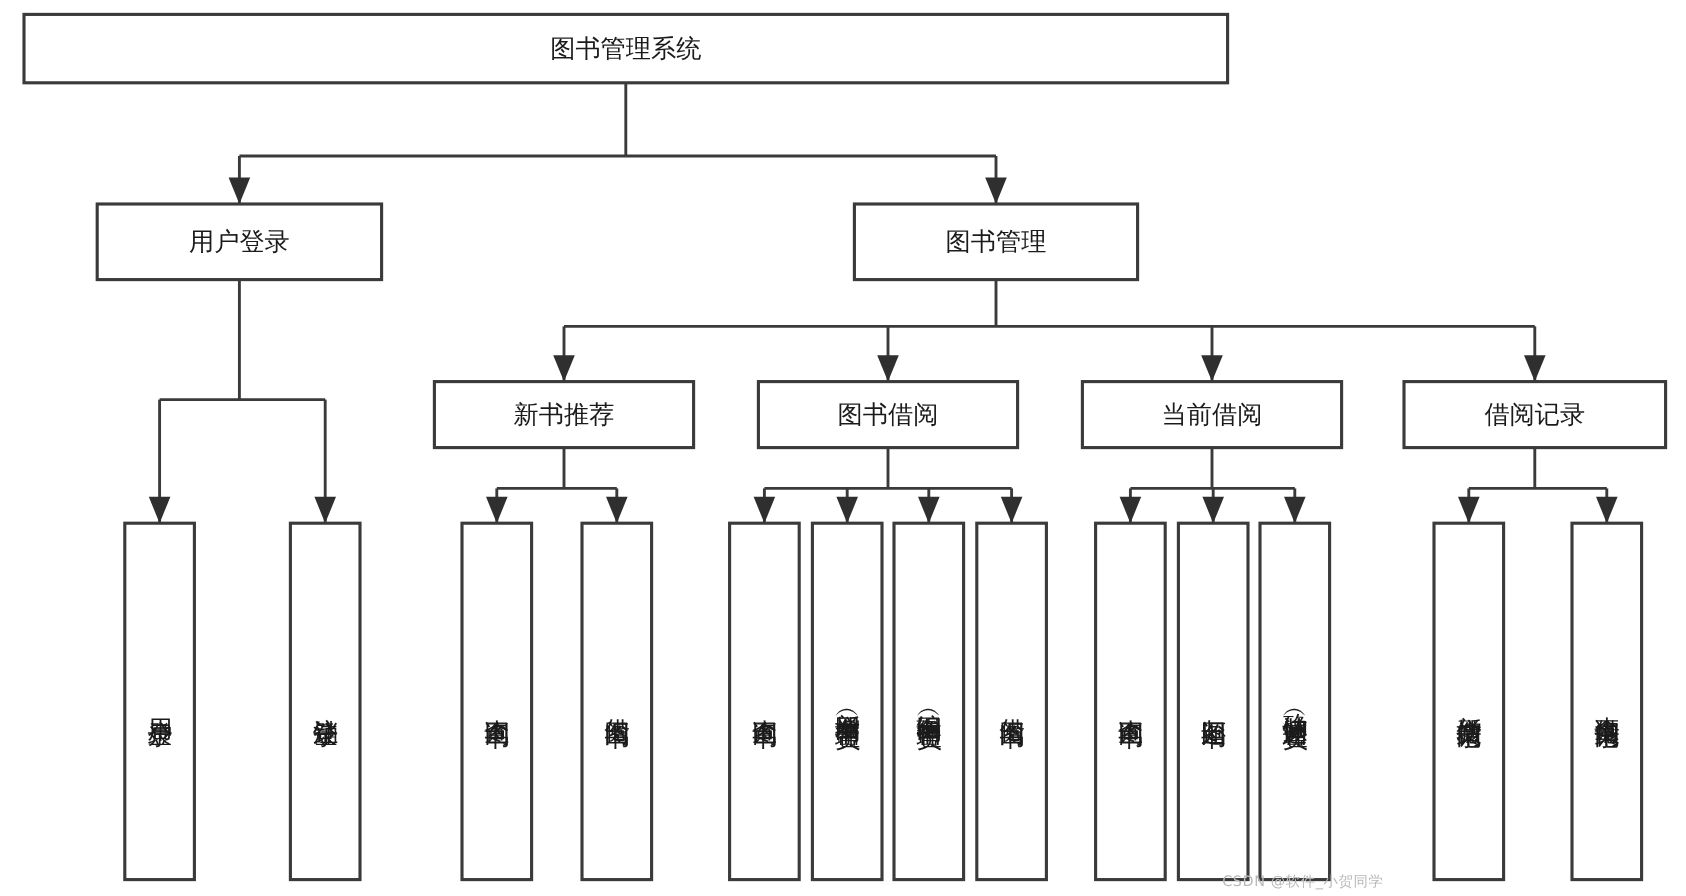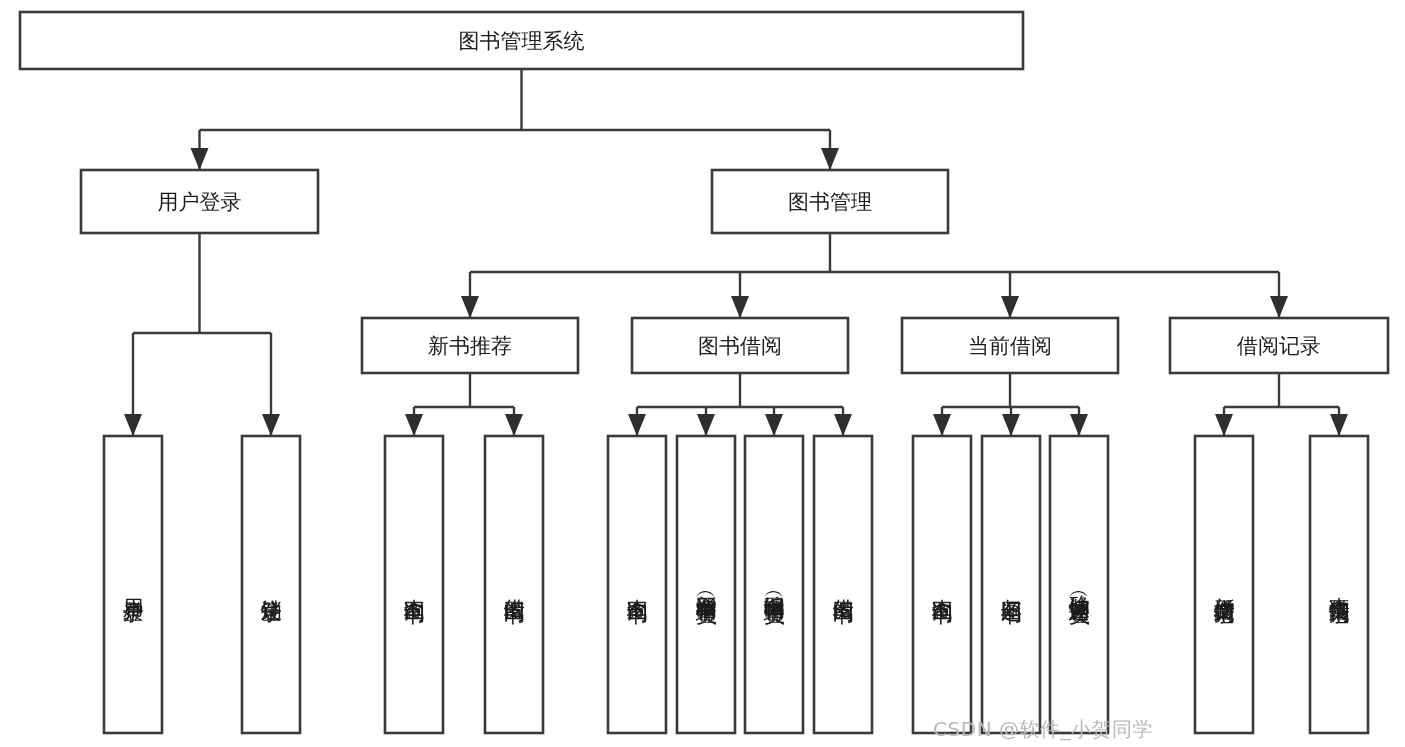--- a/index.html
+++ b/index.html
@@ -66,21 +66,21 @@
     line-height: 1.08;
     color: #1b1b1b;
     letter-spacing: 1.5px;
     white-space: nowrap;
   }
   .watermark {
     position: absolute;
     right: 8px;
     bottom: 4px;
     font-family: "DejaVu Sans", "Liberation Sans", sans-serif;
-    font-size: 20px;
+    font-size: 12px;
     color: #b9b9b9;
     letter-spacing: 0.5px;
     white-space: nowrap;
     user-select: none;
   }
 </style>
 </head>
 <body>
 
 <div id="diagram-root">

